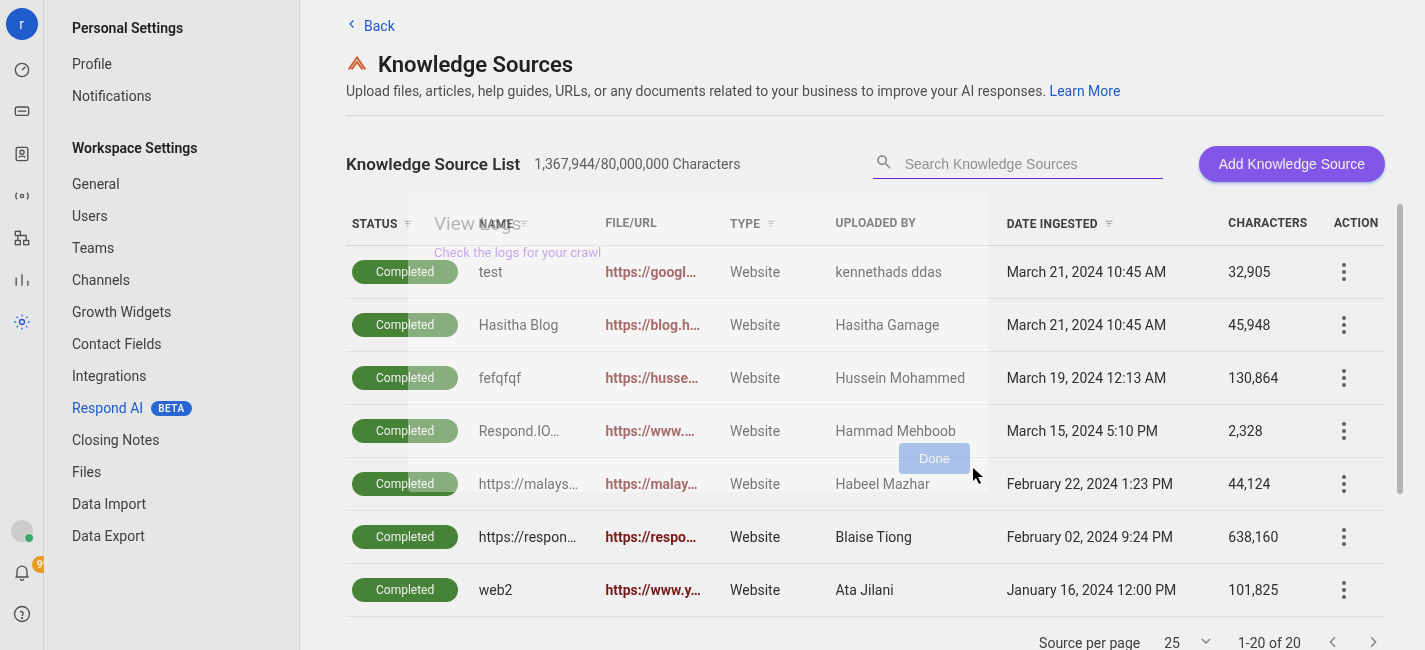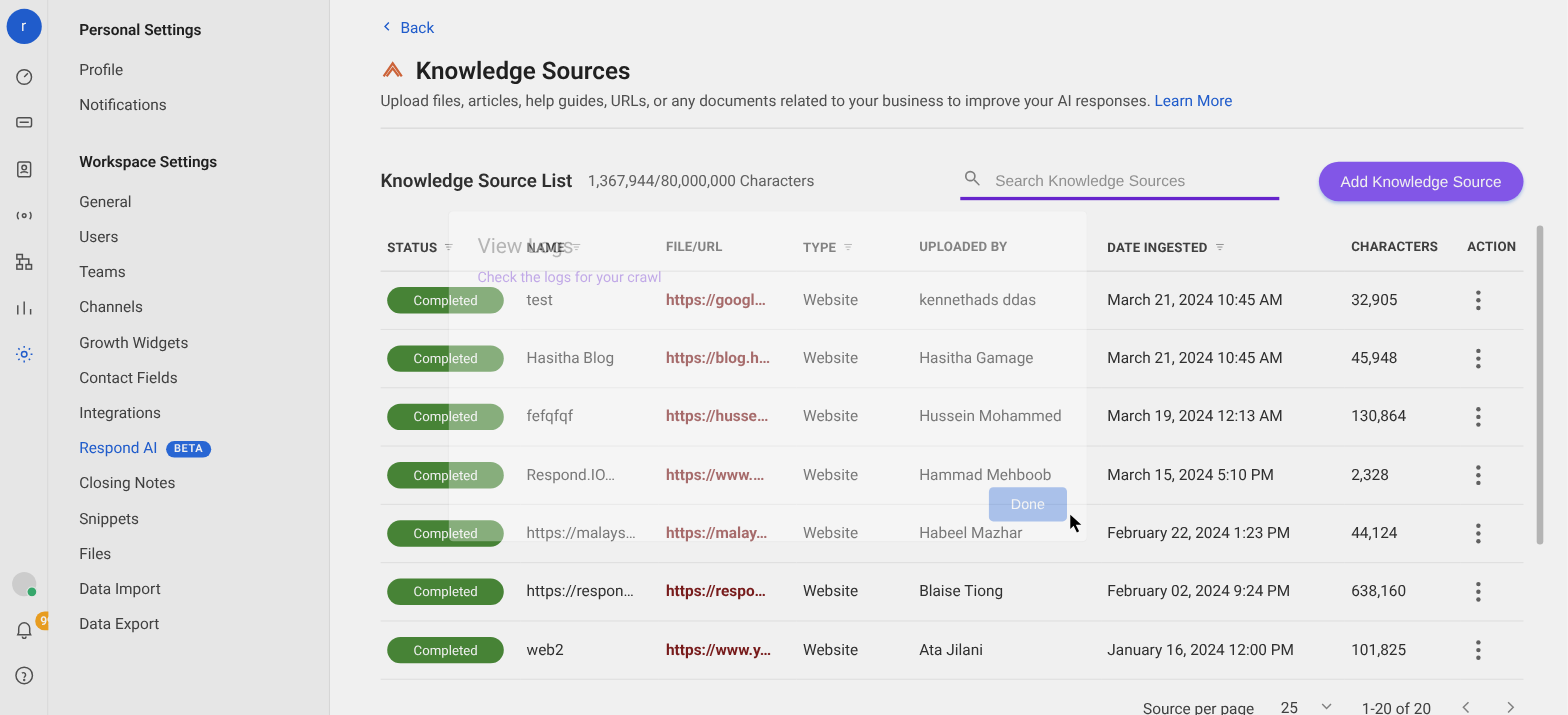--- a/index.html
+++ b/index.html
@@ -90,21 +90,21 @@
   .page-desc { color:#555; font-size:14px; }
   .page-desc a { color:#2262d8; text-decoration:none; cursor:pointer; }
   .divider { border-bottom:1px solid #e3e3e3; margin:16px 0 0 0; }
 
   .list-header {
     display:flex; align-items:center; gap:14px; margin-top:30px;
   }
   .list-title { font-size:17px; font-weight:600; }
   .char-counter { color:#666; font-size:14px; }
   .list-header-spacer { flex:1; }
-  .search-wrap { display:flex; align-items:center; gap:10px; border-bottom:3px solid #6d28d9; padding:4px 2px; width:290px; }
+  .search-wrap { display:flex; align-items:center; gap:10px; border-bottom:1px solid #6d28d9; padding:4px 2px; width:290px; }
   .search-wrap svg { width:18px; height:18px; fill:#888; }
   .search-input {
     border:none; outline:none; background:transparent; font-size:14px; width:100%; color:#333;
   }
   .search-input::placeholder { color:#9a9a9a; }
   .add-btn {
     background:#8b5cf6; color:#fff; border:none; border-radius:20px;
     padding:10px 20px; font-size:14px; cursor:pointer; margin-left:22px;
     box-shadow:0 2px 3px rgba(43,109,225,.35);
   }
@@ -252,21 +252,20 @@
   <div class="nav-item">Teams</div>
   <div class="nav-item">Channels</div>
   <div class="nav-item">Growth Widgets</div>
   <div class="nav-item">Contact Fields</div>
   <div class="nav-item">Integrations</div>
   <div class="nav-item active">
     <span>Respond AI</span>
     <span class="beta-pill">BETA</span>
   </div>
   <div class="nav-item">Closing Notes</div>
-  <div class="nav-item">Snippets</div>
   <div class="nav-item">Files</div>
   <div class="nav-item">Data Import</div>
   <div class="nav-item">Data Export</div>
 </div>
 
 <div class="main">
   <div class="back-link">
     <svg width="12" height="12" viewBox="0 0 24 24" fill="none" stroke="#2262d8" stroke-width="2.5">
         <path d="M15 5l-7 7 7 7"></path>
       </svg>

